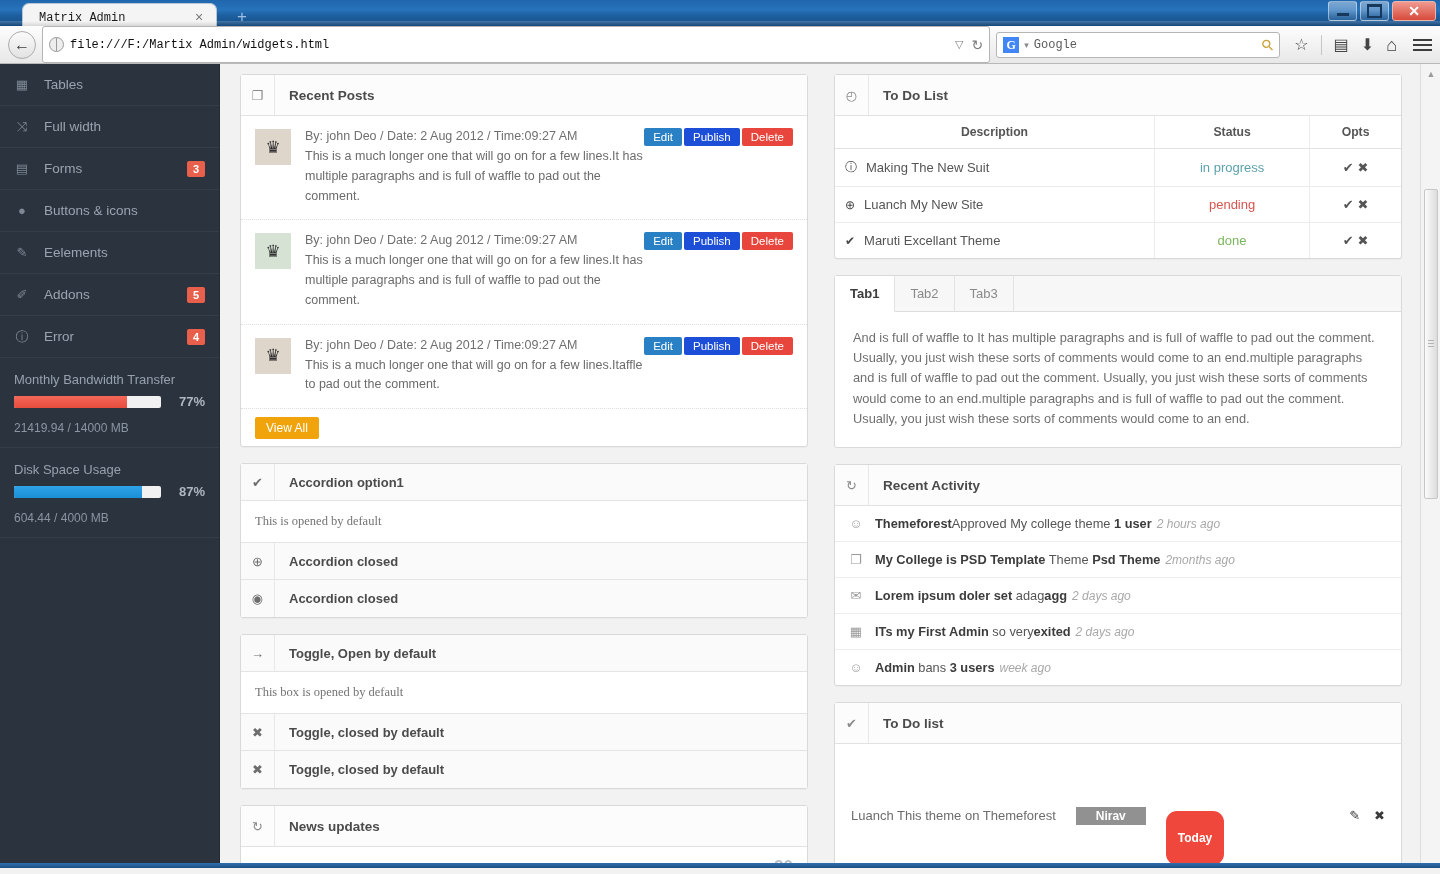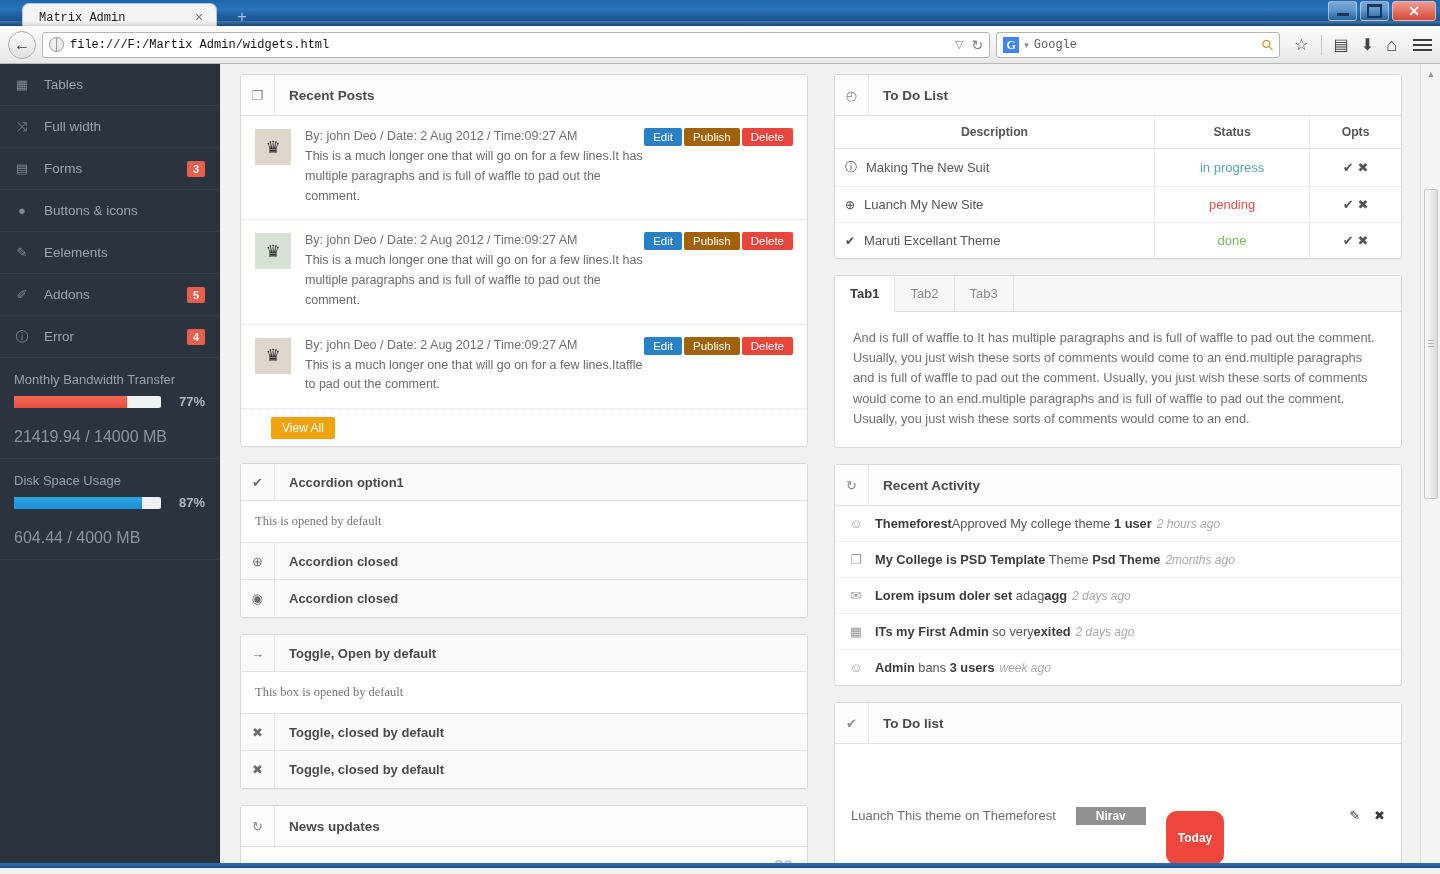--- a/index.html
+++ b/index.html
@@ -80,21 +80,21 @@
     display: flex; align-items: center; padding: 0 8px; gap: 6px;
   }
   .backbtn {
     width: 28px; height: 28px; border-radius: 50%;
     background: linear-gradient(180deg,#fbfbfb,#e2e2e2);
     border: 1px solid #adadad;
     display: flex; align-items: center; justify-content: center;
     color: #3b3b3b; font-size: 16px; cursor: pointer;
   }
   .urlbar {
-    flex: 1 1 auto; height: 26px; background: #fff;
+    flex: 1 1 auto; height: 37px; background: #fff;
     border: 1px solid #b5b5b5; border-radius: 3px;
     display: flex; align-items: center; padding: 0 6px; gap: 6px;
     position: relative;
   }
   .globe-ic {
     width: 15px; height: 15px; border-radius: 50%;
     border: 1px solid #9a9a9a; background: #eee; position: relative; flex: none;
   }
   .globe-ic:after{
     content:""; position:absolute; left:6px; top:0; width:1px; height:13px; background:#9a9a9a;
@@ -148,21 +148,21 @@
     border-radius:2px; padding:1px 6px; line-height:14px;
   }
   .meter { padding: 14px 14px 12px; border-bottom:1px solid #343d49; }
   .meter-title { color:#97a1ad; font-size:13px; margin-bottom:7px; }
   .meter-row { display:flex; align-items:center; gap:10px; }
   .bar { flex:1; height:12px; background:#f1f1f1; border-radius:2px; overflow:hidden; }
   .bar > i { display:block; height:100%; }
   .bar.red > i { background: linear-gradient(180deg,#f4685a,#e74c3c); }
   .bar.blue > i { background: linear-gradient(180deg,#2fa3e8,#1a8fd6); }
   .pct { color:#aeb7c2; font-size:13px; font-weight:bold; width:34px; text-align:right; }
-  .meter-sub { color:#8b95a1; font-size:16px; margin-top:19px; }
+  .meter-sub { color:#8b95a1; font-size:12px; margin-top:12px; }
 
   
   .content {
     position: absolute; left: 220px; top: 0; right: 20px; bottom: 0;
     overflow: hidden; padding: 10px 0 0 0;
   }
   .cols { display:flex; gap:26px; padding: 0 14px 0 20px; }
   .col-left { width: 568px; flex: none; }
   .col-right { width: 568px; flex: none; }
 
@@ -194,24 +194,24 @@
     align-items:center; justify-content:center; font-size: 17px; color:#2f2f2f;
   }
   .avatar.beige { background:#ded5cb; }
   .avatar.green { background:#d5e2d4; }
   .post-body { flex:1; min-width:0; padding-right: 150px; }
   .post-meta { font-size: 12.5px; color:#6f6f6f; margin-bottom: 4px; }
   .post-text { font-size: 12.5px; color:#6b6b6b; line-height: 1.58; }
   .post-actions { position: absolute; right: 14px; top: 12px; display:flex; gap:2px; }
   .btn { font-size:11.5px; color:#fff; padding:3px 9px; border-radius:2px; cursor:pointer; border:none; }
   .btn.edit { background:#2980c4; }
-  .btn.publish { background:#a16207; }
+  .btn.publish { background:#1d4ed8; }
   .btn.delete { background:#e8453c; }
   .panel-foot { padding: 11px 14px; }
-  .btn.viewall { background:#f0a30a; padding:4px 11px; font-size:12px;margin-left:16px; }
+  .btn.viewall { background:#f0a30a; padding:4px 11px; font-size:12px; }
 
   
   .acc-row {
     height: 37px; display:flex; align-items:stretch;
     border-bottom:1px solid #e4e4e4; background:#fafafa; cursor:pointer;
   }
   .acc-row:last-child { border-bottom:none; }
   .acc-row .aic {
     width:34px; display:flex; align-items:center; justify-content:center;
     color:#6d6d6d; font-size:13px; border-right:1px solid #e8e8e8;

